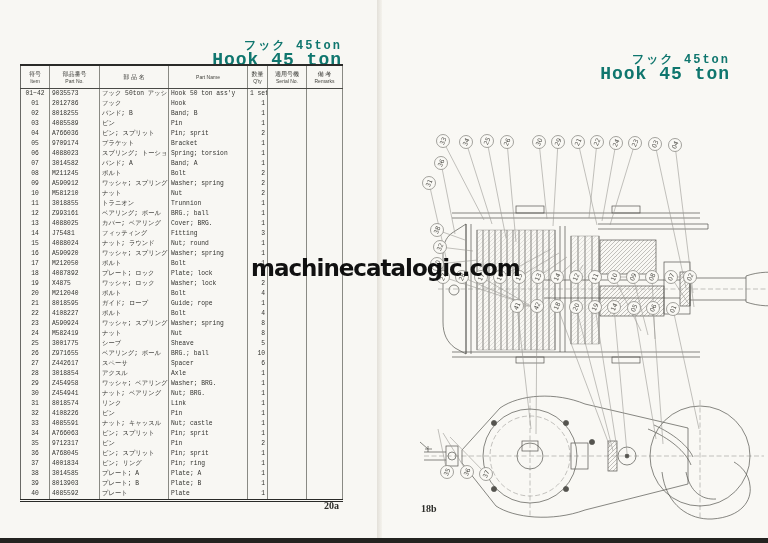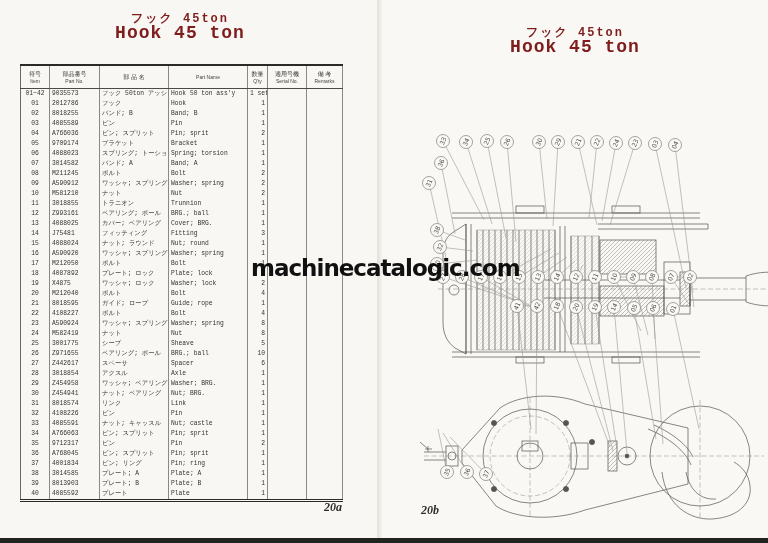--- a/index.html
+++ b/index.html
@@ -5,22 +5,22 @@
   html,body{margin:0;padding:0;}
   body{width:768px;height:543px;position:relative;overflow:hidden;
        background:#fdfdfb;font-family:"Liberation Sans",sans-serif;}
   .page{position:absolute;top:0;bottom:0;}
   .page-left{left:0;width:377px;background:#f8f7f3;}
   .page-right{left:377px;width:391px;background:#f9f8f4;}
   .gutter{position:absolute;top:0;bottom:0;left:377px;width:5px;
           background:linear-gradient(90deg,#e3e0d9,#f4f2ec);}
   .bottom-strip{position:absolute;left:0;right:0;bottom:0;height:5px;background:#232320;}
 
-  .title{position:absolute;text-align:center;color:#7f1d1d;
-         font-family:"Liberation Mono",monospace;font-weight:bold;line-height:14px;}
+  .title{position:absolute;text-align:right;color:#0f766e;
+         font-family:"Liberation Mono",monospace;font-weight:bold;line-height:14px;margin-top:27px;}
   .title .jp{font-size:12px;letter-spacing:2px;}
   .title .en{font-size:18px;letter-spacing:1px;}
   .title-left{left:18px;width:324px;top:12px;}
   .title-right{left:420px;width:310px;top:26px;}
 
   
   .tbl-wrap{position:absolute;left:20px;top:64px;width:322px;}
   table.parts{border-collapse:collapse;table-layout:fixed;width:322px;
       border-top:2.5px solid #2a2a28;border-bottom:3px double #2a2a28;
       border-left:1px solid #6a6a66;border-right:1px solid #6a6a66;}
@@ -29,21 +29,21 @@
   table.parts th{border-bottom:1px solid #4a4a46;height:22px;vertical-align:middle;
       text-align:center;padding:0;}
   table.parts td{height:10px;padding:0 2px;font-size:6.3px;
       font-family:"Liberation Mono",monospace;line-height:10px;}
   th .jp{display:block;font-size:6px;line-height:8px;}
   th .en{display:block;font-size:5px;line-height:7px;color:#45453f;}
   td.c-item{text-align:center;}
   td.c-jp{font-size:5.4px;}
   td.c-qty{text-align:right;}
   .pageno{position:absolute;font-family:"Liberation Serif",serif;font-weight:bold;
-          font-size:12px;color:#2e2e2a;font-style:italic;}
+          font-size:10px;color:#2e2e2a;}
   .pageno-left{left:324px;top:500px;}
   .pageno-right{left:421px;top:503px;}
 
   
   svg.diagram{position:absolute;left:0;top:0;width:768px;height:543px;}
   .dwg *{stroke:#55544f;stroke-width:0.7;fill:none;}
   .dwg .cl{stroke:#8a8984;stroke-width:0.5;stroke-dasharray:5 2.5;}
   .leader{stroke:#9a9993;stroke-width:0.6;fill:none;}
   .co-circle{fill:#faf9f5;stroke:#8d8c86;stroke-width:0.8;}
   .co-text{font-family:"DejaVu Sans",sans-serif;font-size:6.3px;fill:#55544f;}
@@ -478,21 +478,21 @@
           <td class="c-en">Plate</td>
           <td class="c-qty">1</td>
           <td class="c-serial"></td>
           <td class="c-remarks"></td>
         </tr>
       </tbody>
   </table>
 </div>
 
 <div class="pageno pageno-left">20a</div>
-<div class="pageno pageno-right">20b</div>
+<div class="pageno pageno-right">18b</div>
 
 <svg class="diagram" viewBox="0 0 768 543">
   <defs>
     <pattern id="hh" width="4" height="4" patternUnits="userSpaceOnUse">
       <path d="M0 4 L4 0" stroke="#8a8984" stroke-width="0.5"></path>
     </pattern>
   </defs>
 
   <g class="dwg">
     <path d="M452 213 H700 M452 218 H700"></path>

